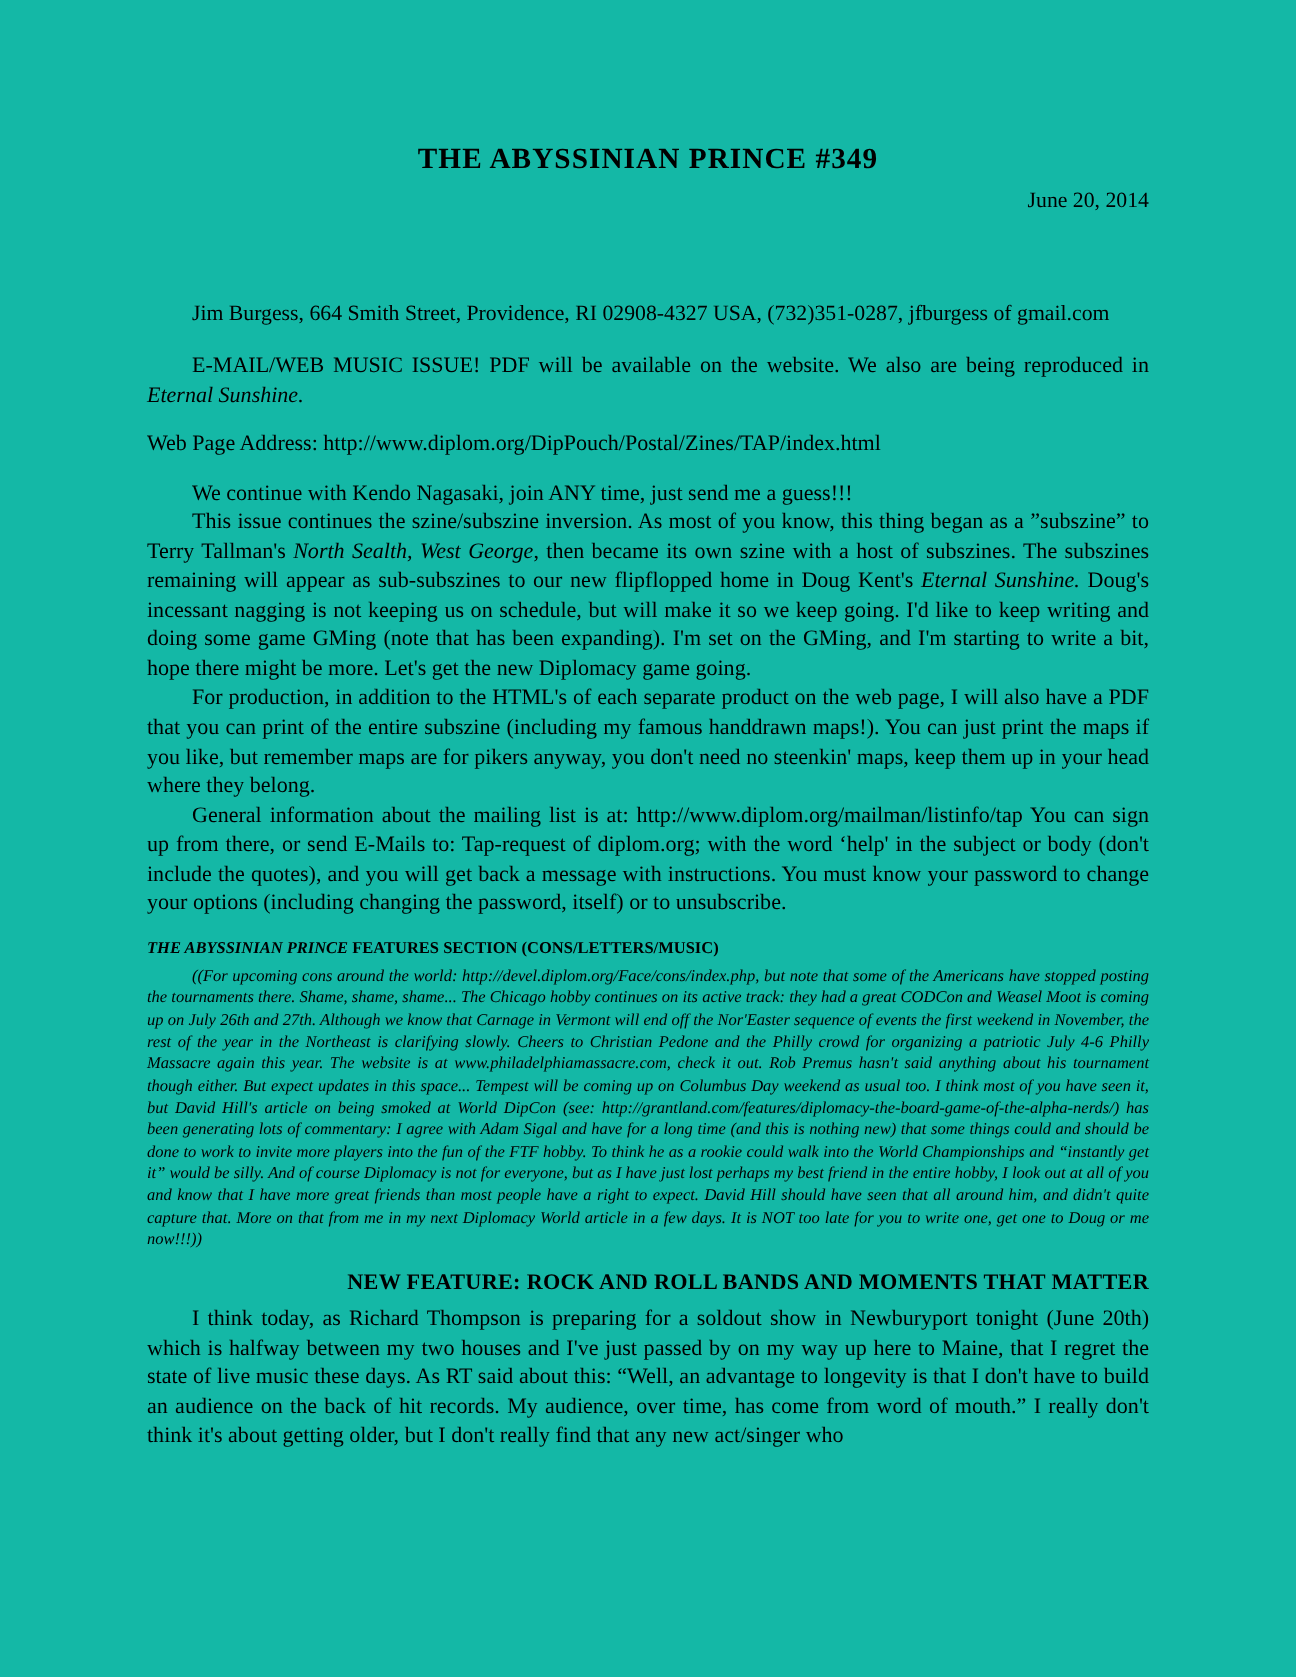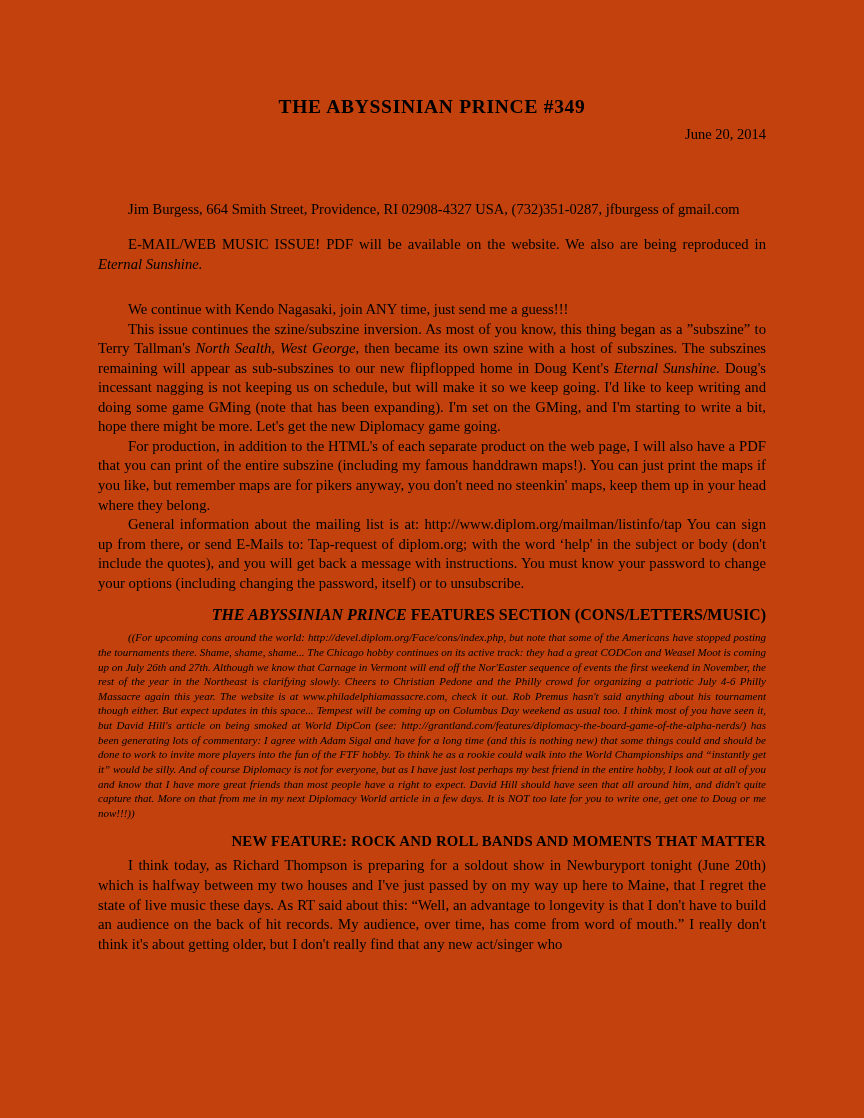--- a/index.html
+++ b/index.html
@@ -4,21 +4,21 @@
 <style>
   html, body {
     margin: 0;
     padding: 0;
     background: #ffffff;
   }
   .page {
     width: 864px;
     height: 1118px;
     position: relative;
-    background: #c2410c;
+    background: #14b8a6;
     font-family: "Liberation Serif", serif;
     color: #000000;
     box-sizing: border-box;
     padding: 0;
     overflow: hidden;
   }
   .inner {
     position: absolute;
     left: 98px;
     top: 96px;
@@ -53,22 +53,22 @@
     hyphens: auto;
   }
   p.body.noindent {
     text-indent: 0;
   }
   .gap-md { height: 13px; }
   .gap-sm { height: 6px; }
   .gap-lg { height: 17px; }
   .ital { font-style: italic; }
   .sec-head {
-    text-align: right;
-    font-size: 16px;
+    text-align: left;
+    font-size: 11px;
     font-weight: bold;
     margin: 0;
   }
   .sec-head .ital-part {
     font-style: italic;
     font-weight: bold;
   }
   .sec-head2 {
     text-align: right;
     font-size: 14.8px;
@@ -97,20 +97,21 @@
     <div class="doc-date">June 20, 2014</div>
 
     <div class="addr-line">Jim Burgess, 664 Smith Street, Providence, RI 02908-4327 USA, (732)351-0287, jfburgess of gmail.com</div>
 
     <div class="gap-lg"></div>
 
     <p class="body"><span>E-MAIL/WEB MUSIC ISSUE!  PDF will be available on the website.  We also are being reproduced in </span><span class="ital">Eternal Sunshine.</span></p>
 
     <div class="gap-md"></div>
 
+    <p class="body noindent">Web Page Address:  http://www.diplom.org/DipPouch/Postal/Zines/TAP/index.html</p>
 
     <div class="gap-md"></div>
 
     <p class="body">We continue with Kendo Nagasaki, join ANY time, just send me a guess!!!</p>
 
     <p class="body"><span>This issue continues the szine/subszine inversion.  As most of you know, this thing began as a ”subszine” to Terry Tallman's </span><span class="ital">North Sealth, West George</span><span>, then became its own szine with a host of subszines.  The subszines remaining will appear as sub-subszines to our new flipflopped home in Doug Kent's </span><span class="ital">Eternal Sunshine.</span><span>  Doug's incessant nagging is not keeping us on schedule, but will make it so we keep going.  I'd like to keep writing and doing some game GMing (note that has been expanding).  I'm set on the GMing, and I'm starting to write a bit, hope there might be more.  Let's get the new Diplomacy game going.</span></p>
 
     <p class="body">For production, in addition to the HTML's of each separate product on the web page, I will also have a PDF that you can print of the entire subszine (including my famous handdrawn maps!).  You can just print the maps if you like, but remember maps are for pikers anyway, you don't need no steenkin' maps, keep them up in your head where they belong.</p>
 
     <p class="body">General information about the mailing list is at:  http://www.diplom.org/mailman/listinfo/tap You can sign up from there, or send E-Mails to:  Tap-request of diplom.org; with the word ‘help' in the subject or body (don't include the quotes), and you will get back a message with instructions.  You must know your password to change your options (including changing the password, itself) or to unsubscribe.</p>

